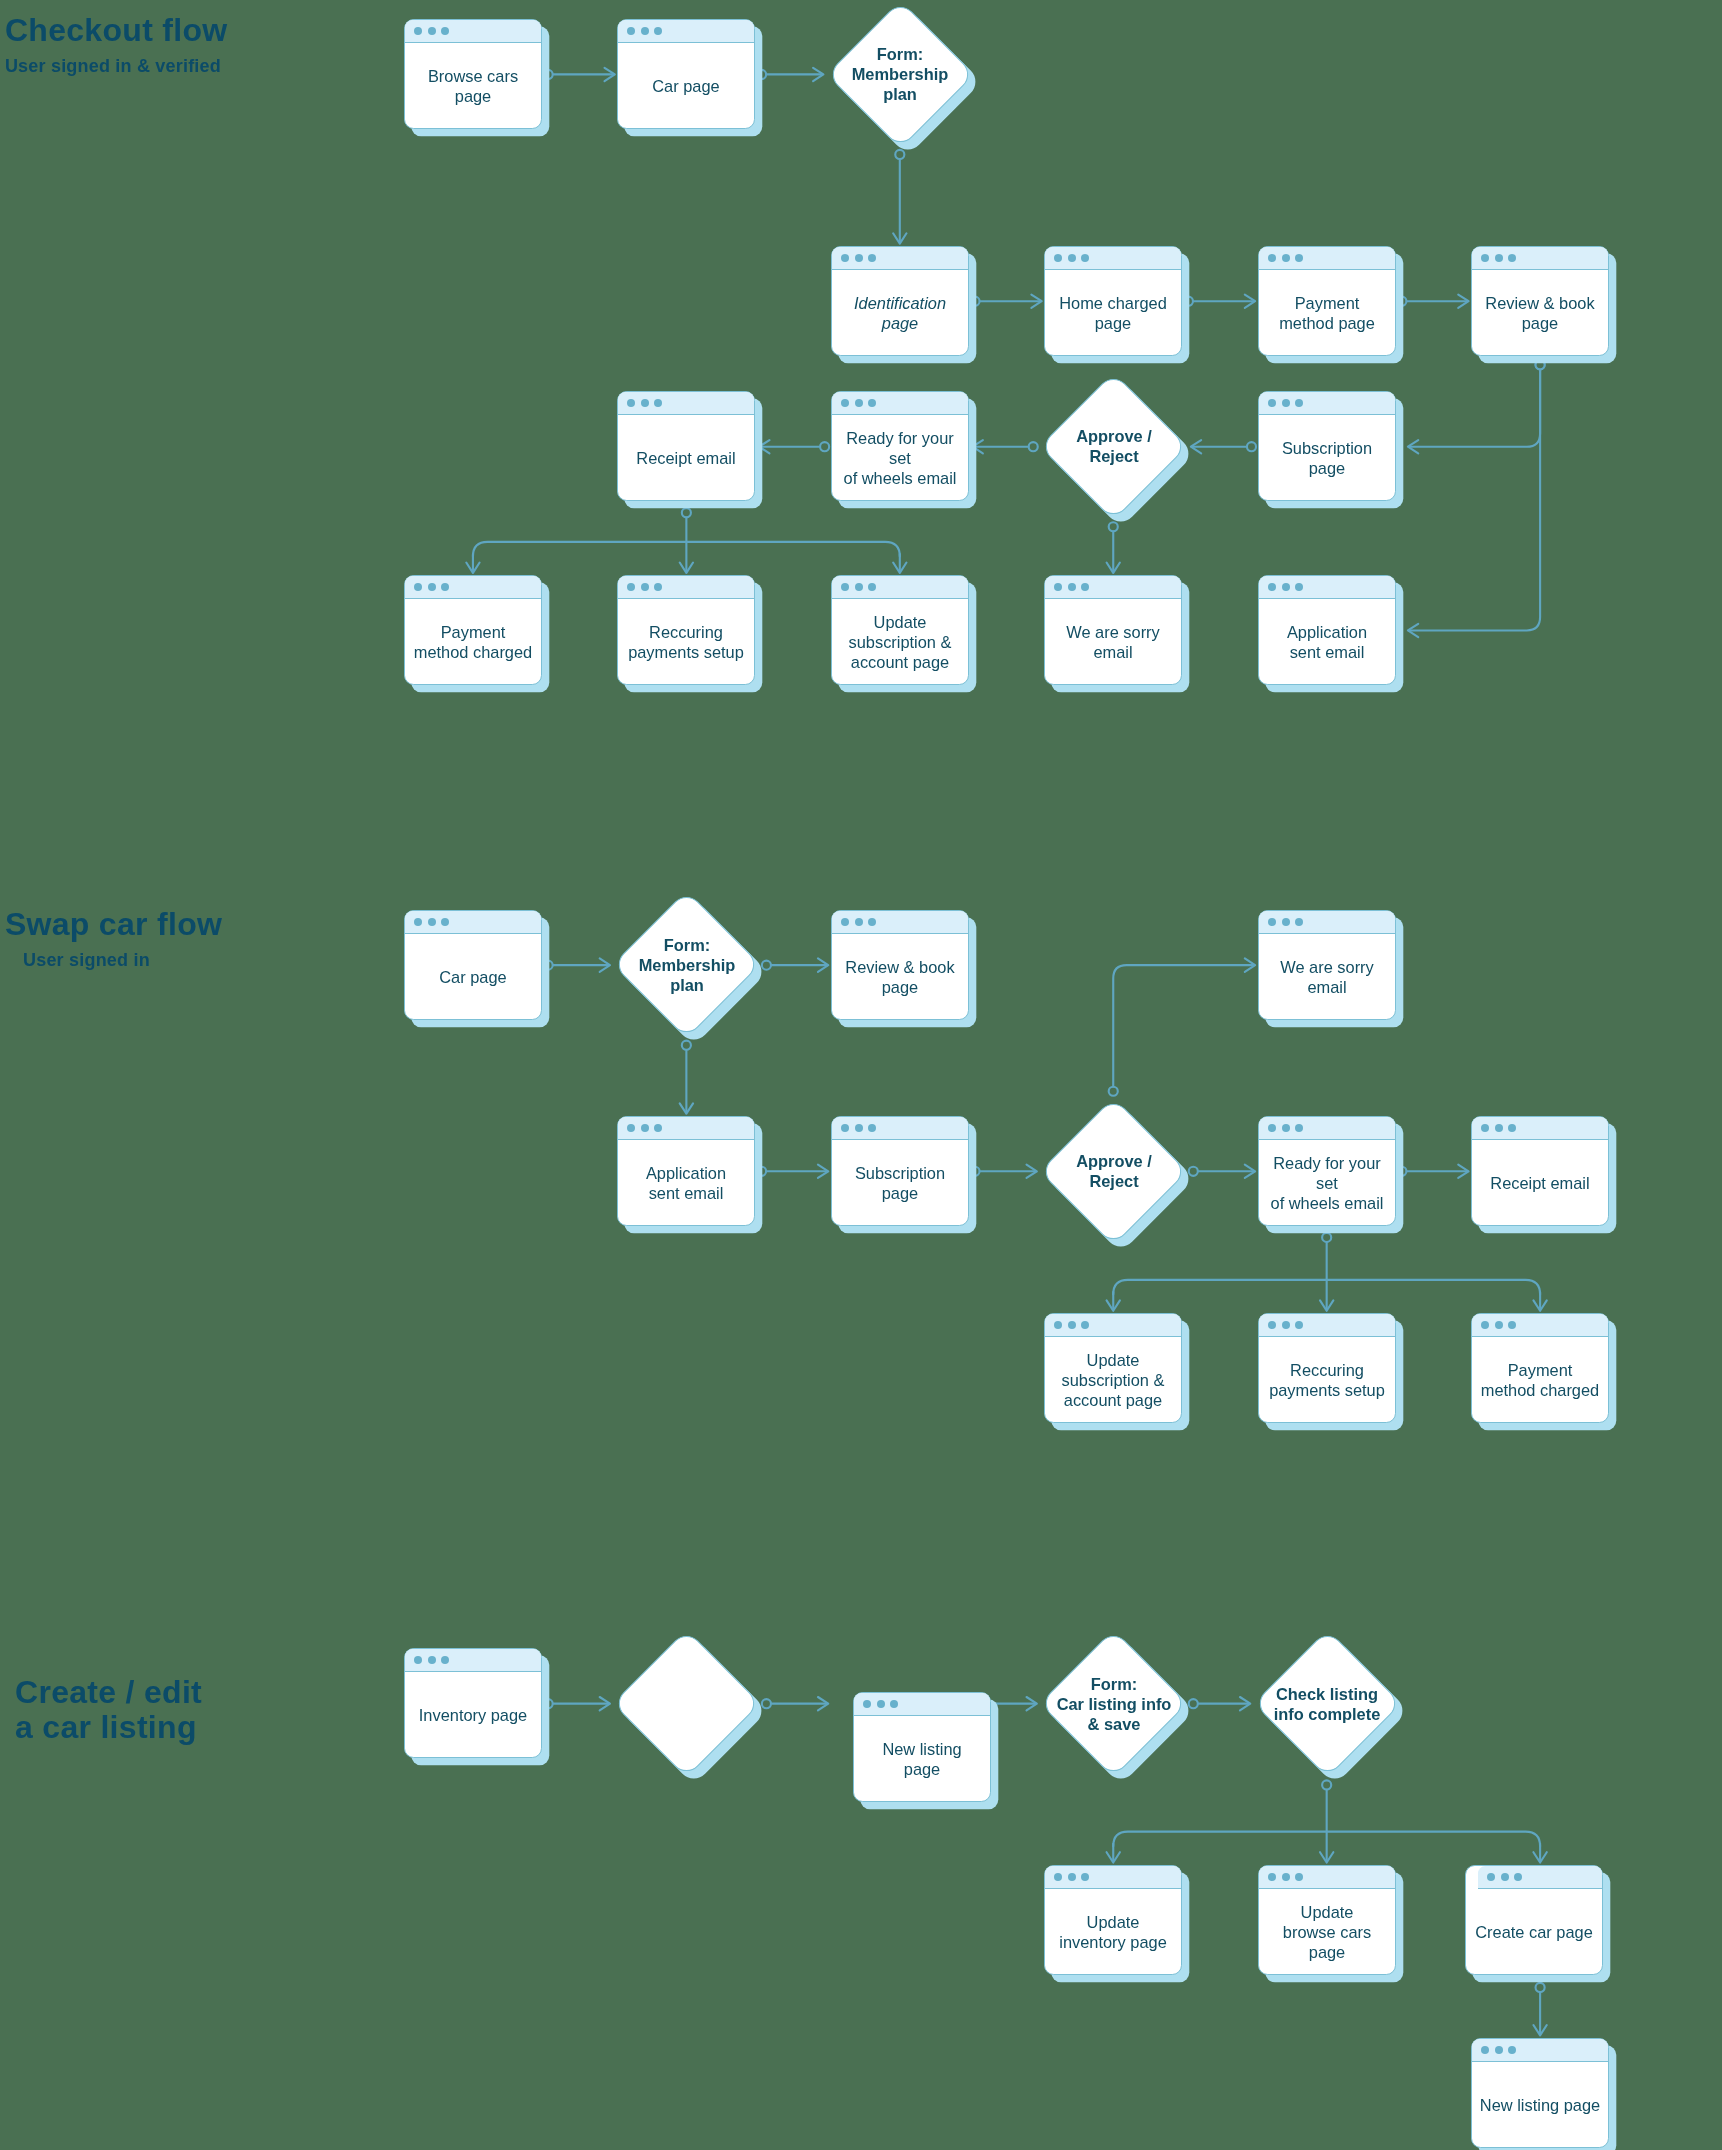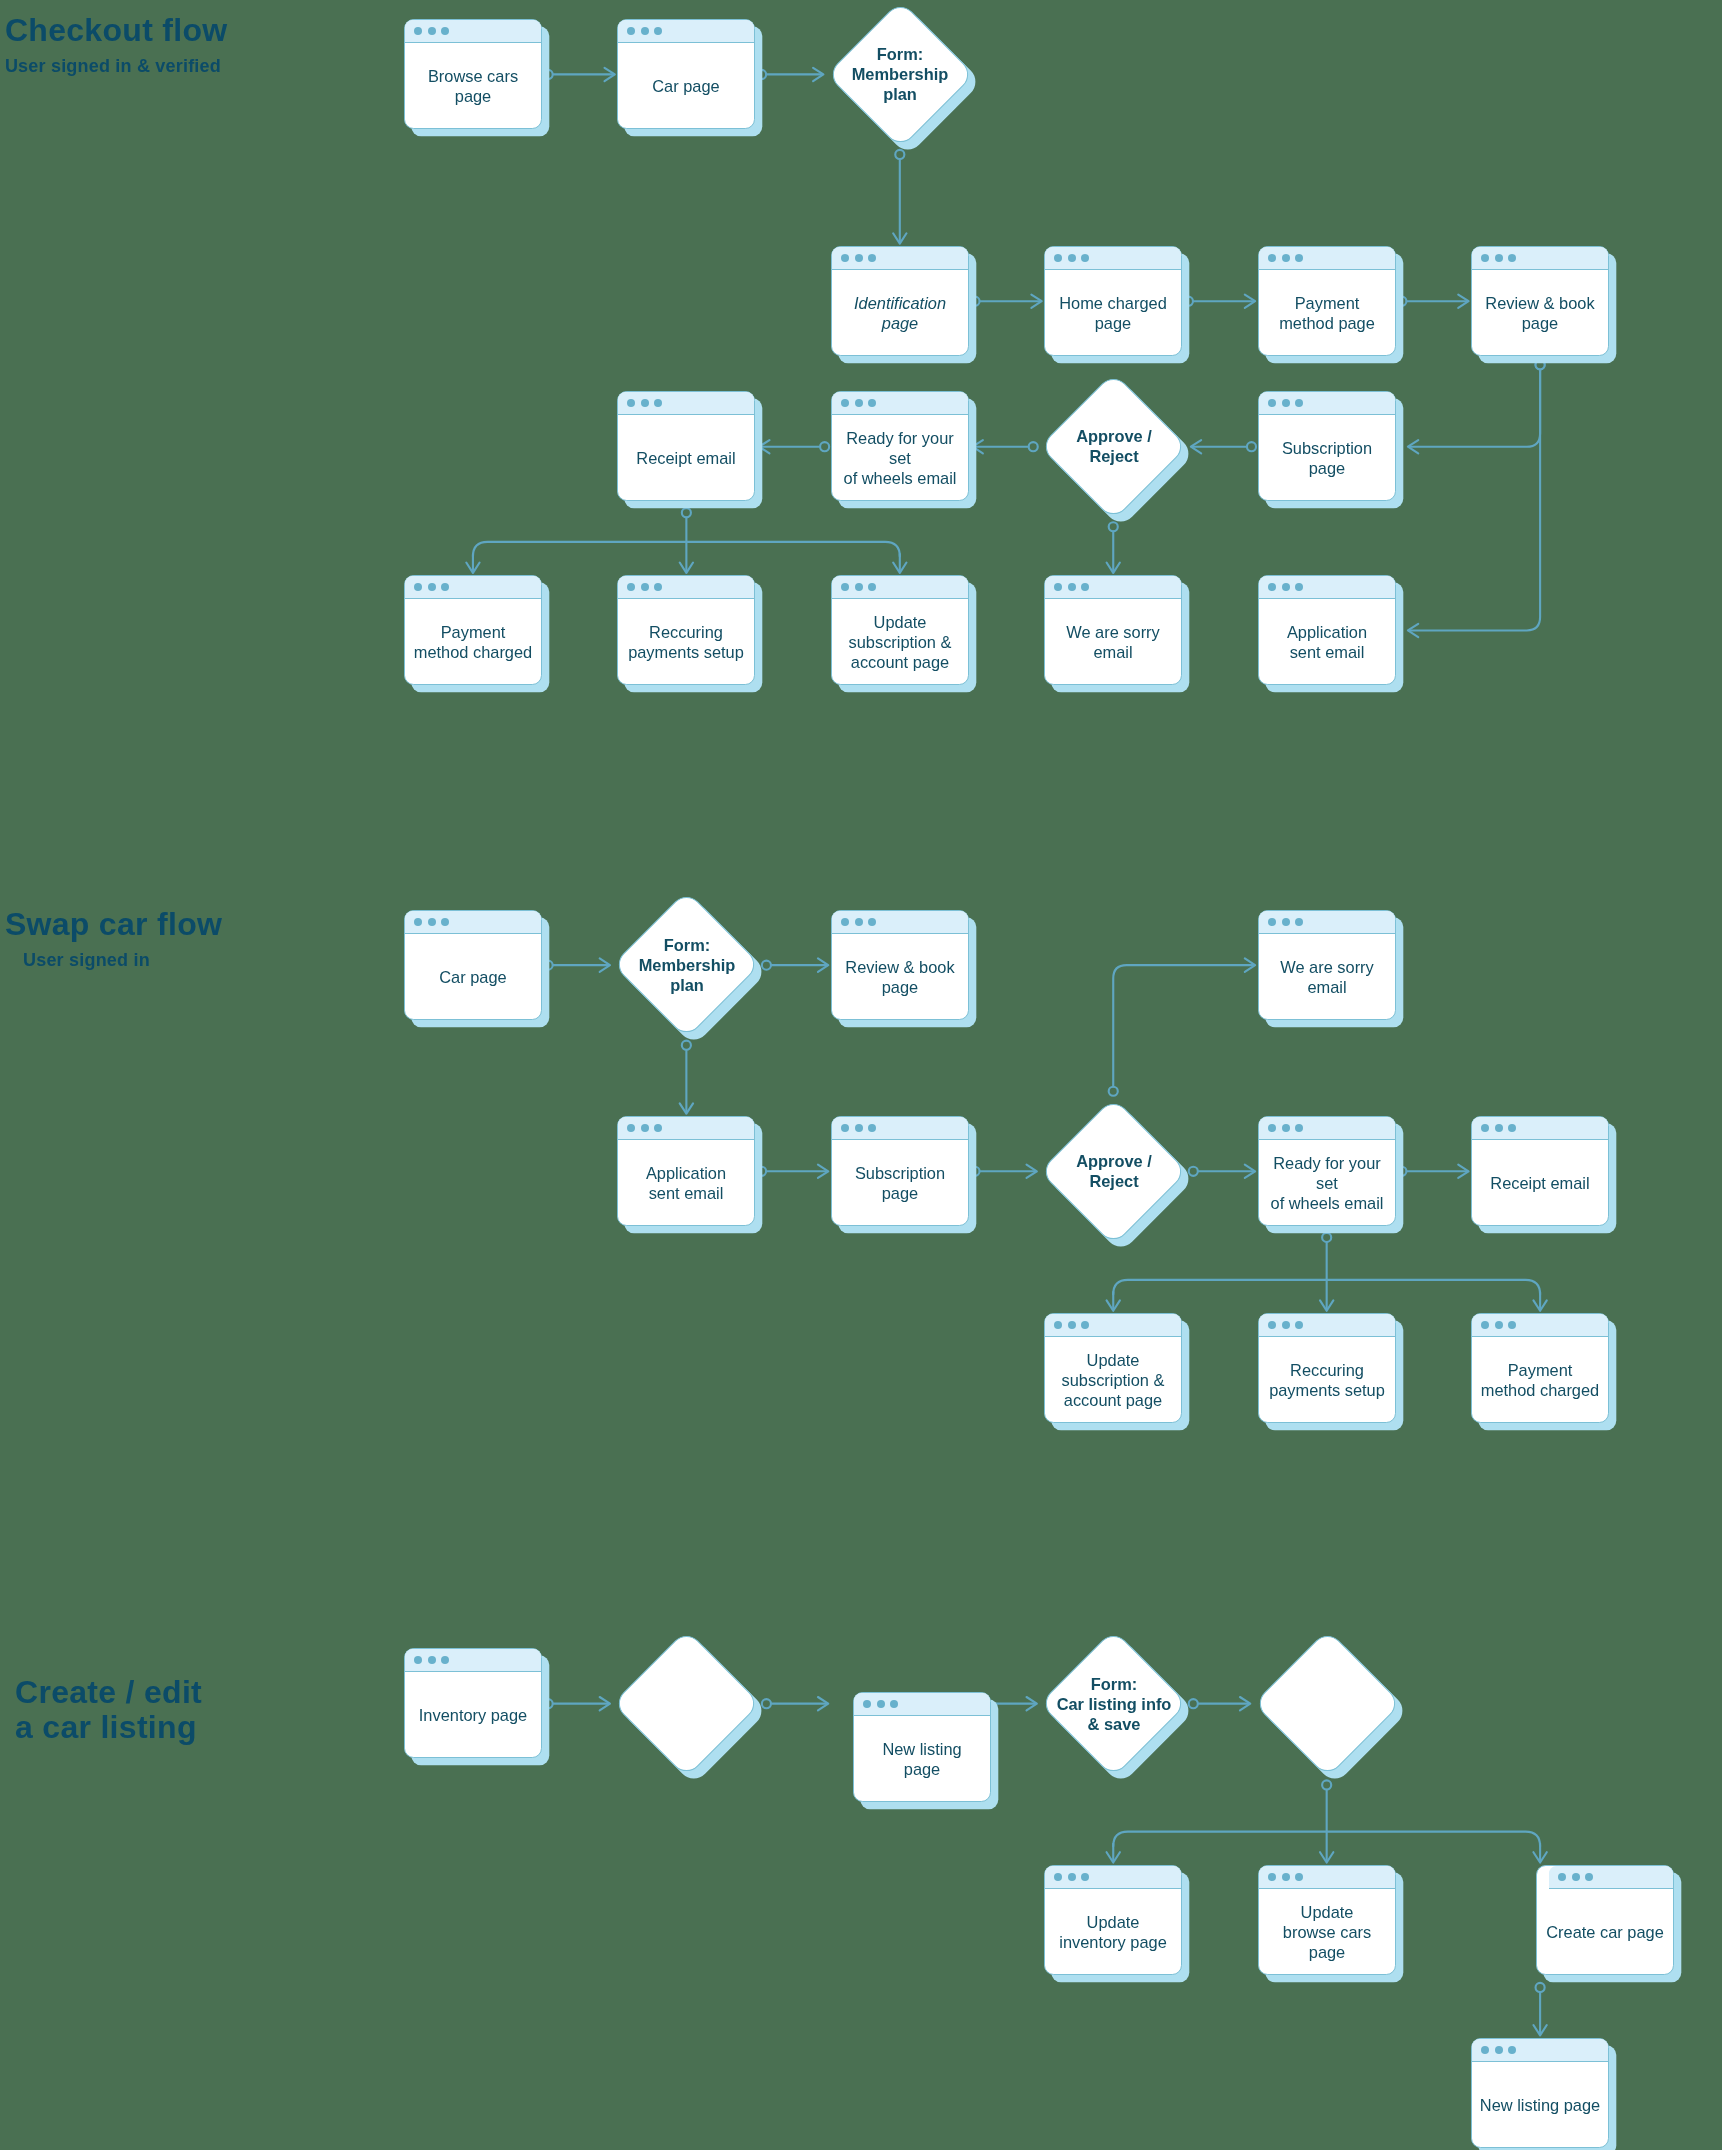--- a/index.html
+++ b/index.html
@@ -490,39 +490,41 @@
         <span class="dot"></span>
       </div>
       <div class="node-body">New listing
 page</div>
     </div>
     <div class="diamond" style="left: 1061px; top: 1651px;"></div>
     <div class="diamond-label" style="left: 1040px; top: 1630px;">Form:
 Car listing info
 &amp; save</div>
     <div class="diamond" style="left: 1275px; top: 1651px;"></div>
+    <div class="diamond-label" style="left: 1253px; top: 1630px;">Check listing
+info complete</div>
     <div class="node" style="left: 1044px; top: 1865px;">
       <div class="node-header">
         <span class="dot"></span>
         <span class="dot"></span>
         <span class="dot"></span>
       </div>
       <div class="node-body">Update
 inventory page</div>
     </div>
     <div class="node" style="left: 1258px; top: 1865px;">
       <div class="node-header">
         <span class="dot"></span>
         <span class="dot"></span>
         <span class="dot"></span>
       </div>
       <div class="node-body">Update
 browse cars page</div>
     </div>
-    <div class="node" style="left: 1536px; top: 1865px; padding-left: 12px;">
+    <div class="node" style="left: 1465px; top: 1865px; padding-left: 12px;">
       <div class="node-header">
         <span class="dot"></span>
         <span class="dot"></span>
         <span class="dot"></span>
       </div>
       <div class="node-body">Create car page</div>
     </div>
     <div class="node" style="left: 1471px; top: 2038px;">
       <div class="node-header">
         <span class="dot"></span>

